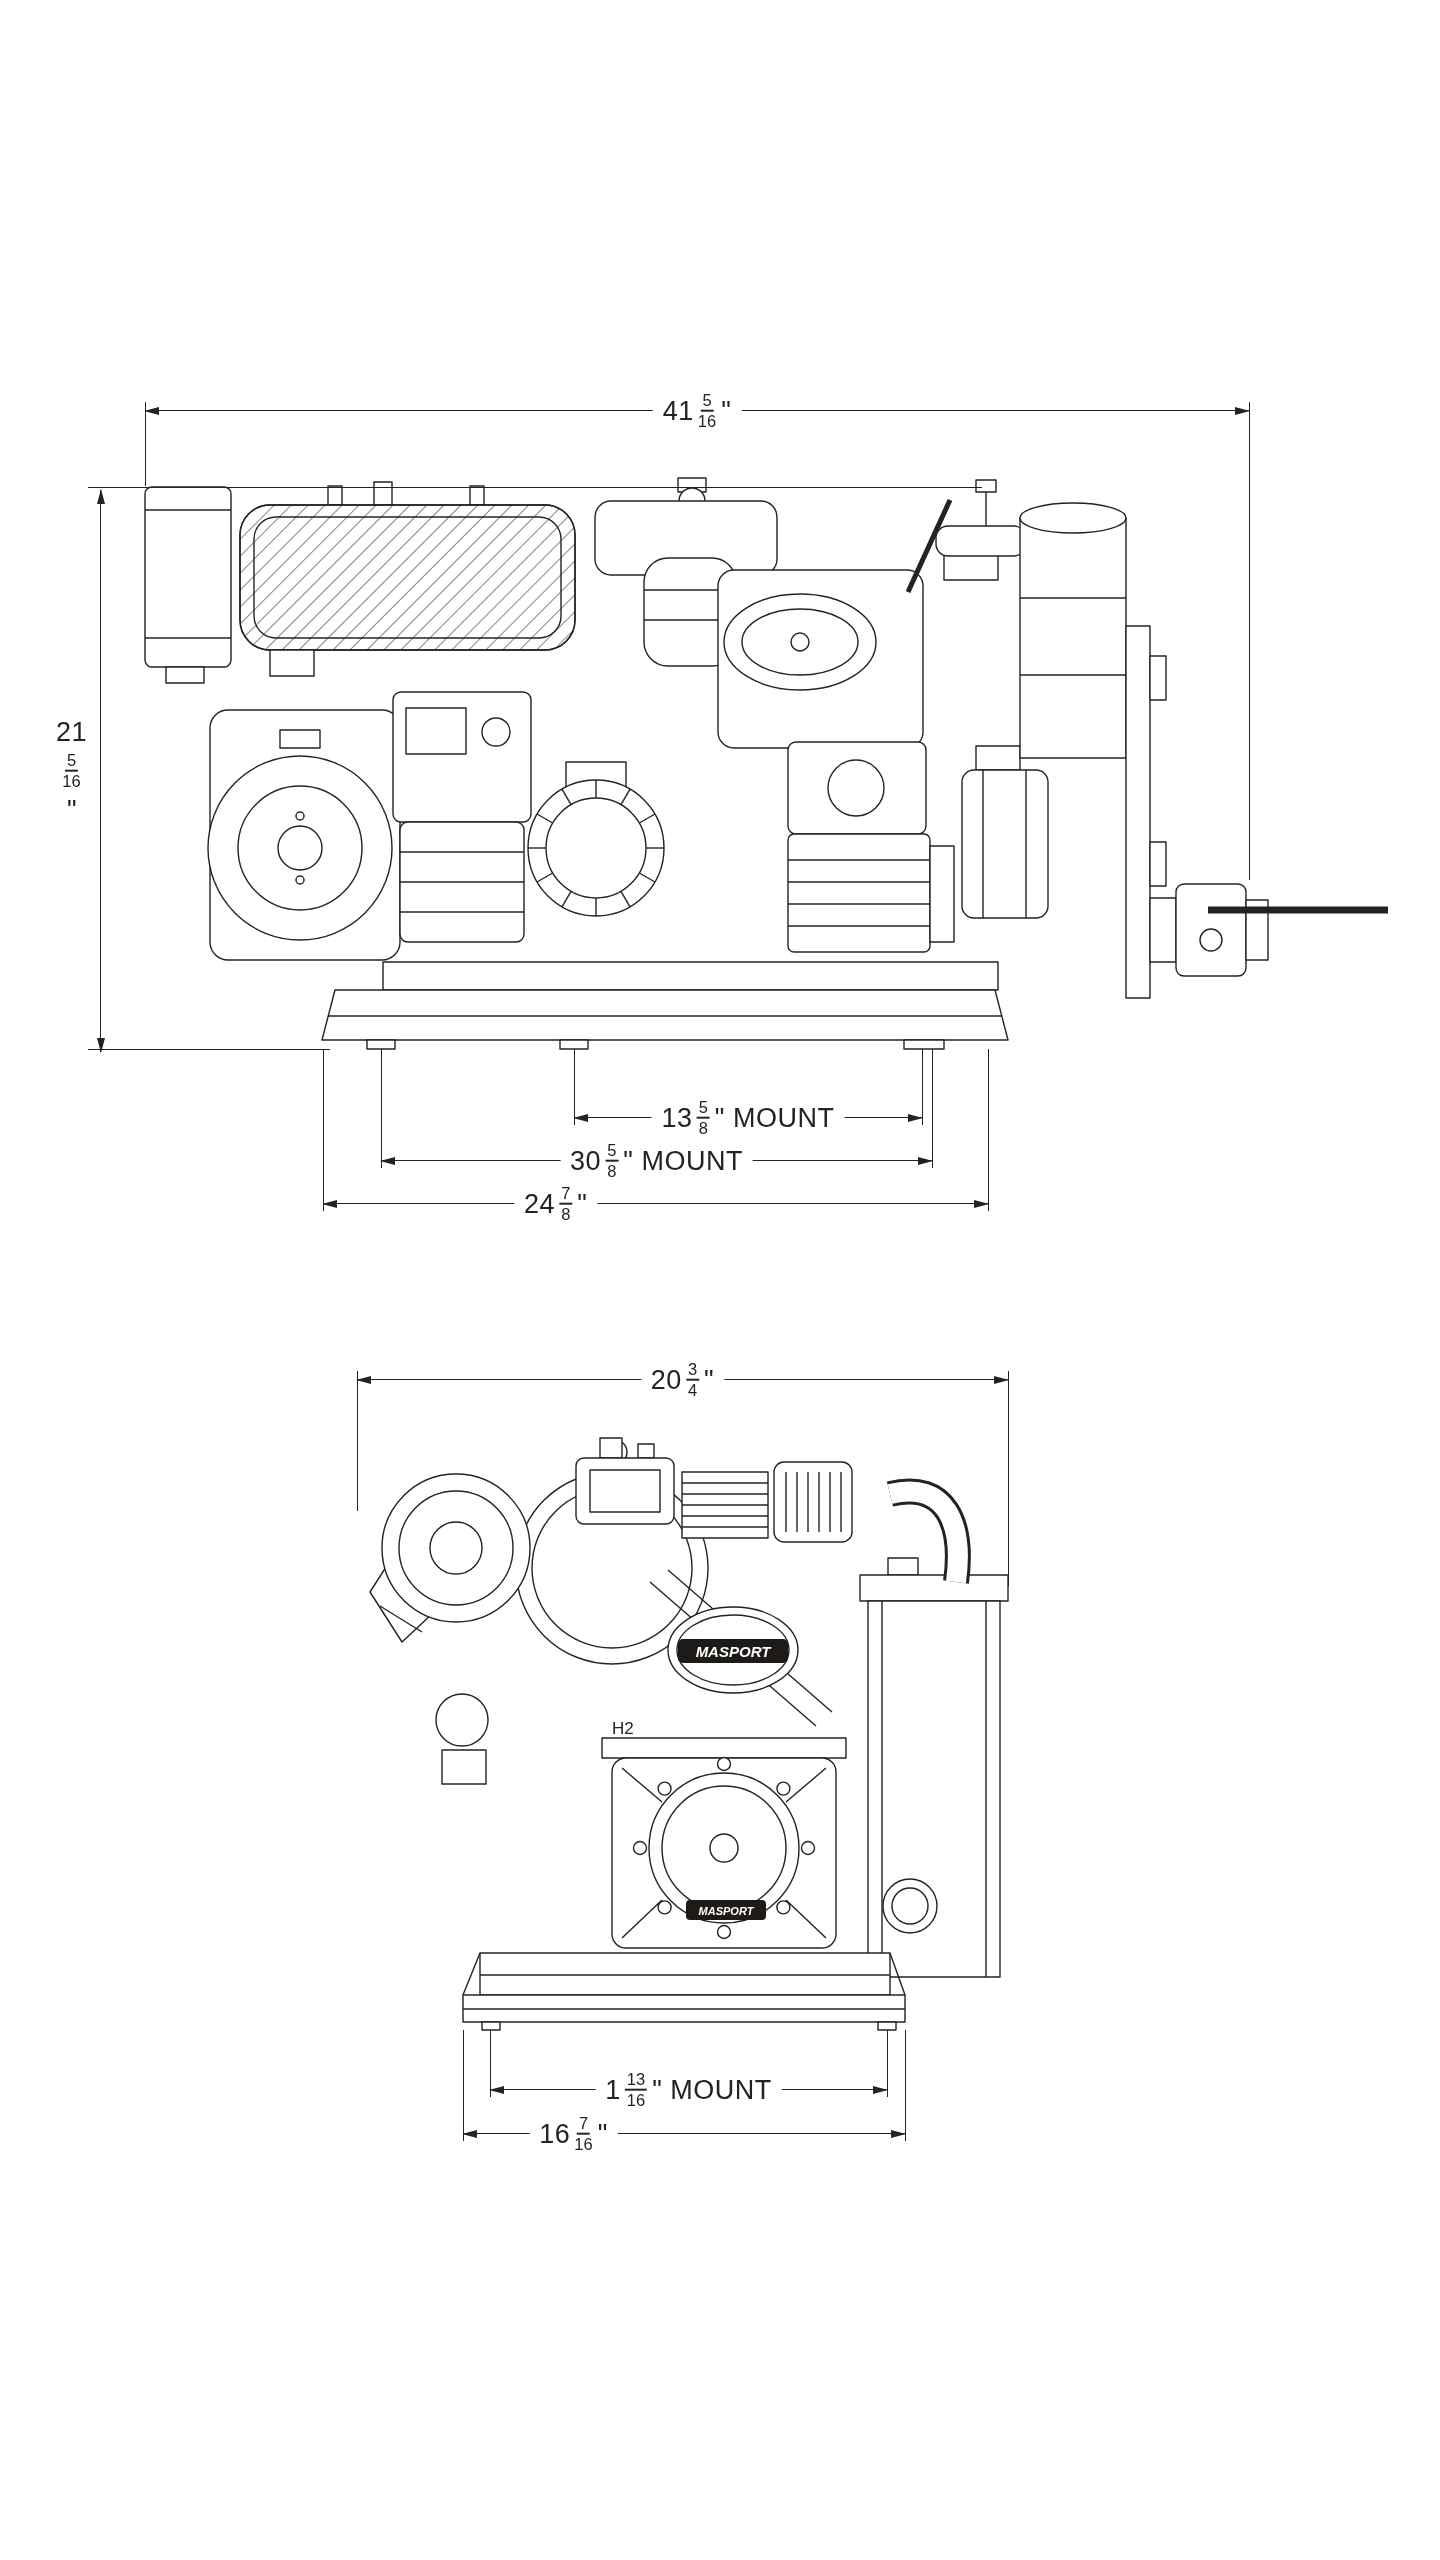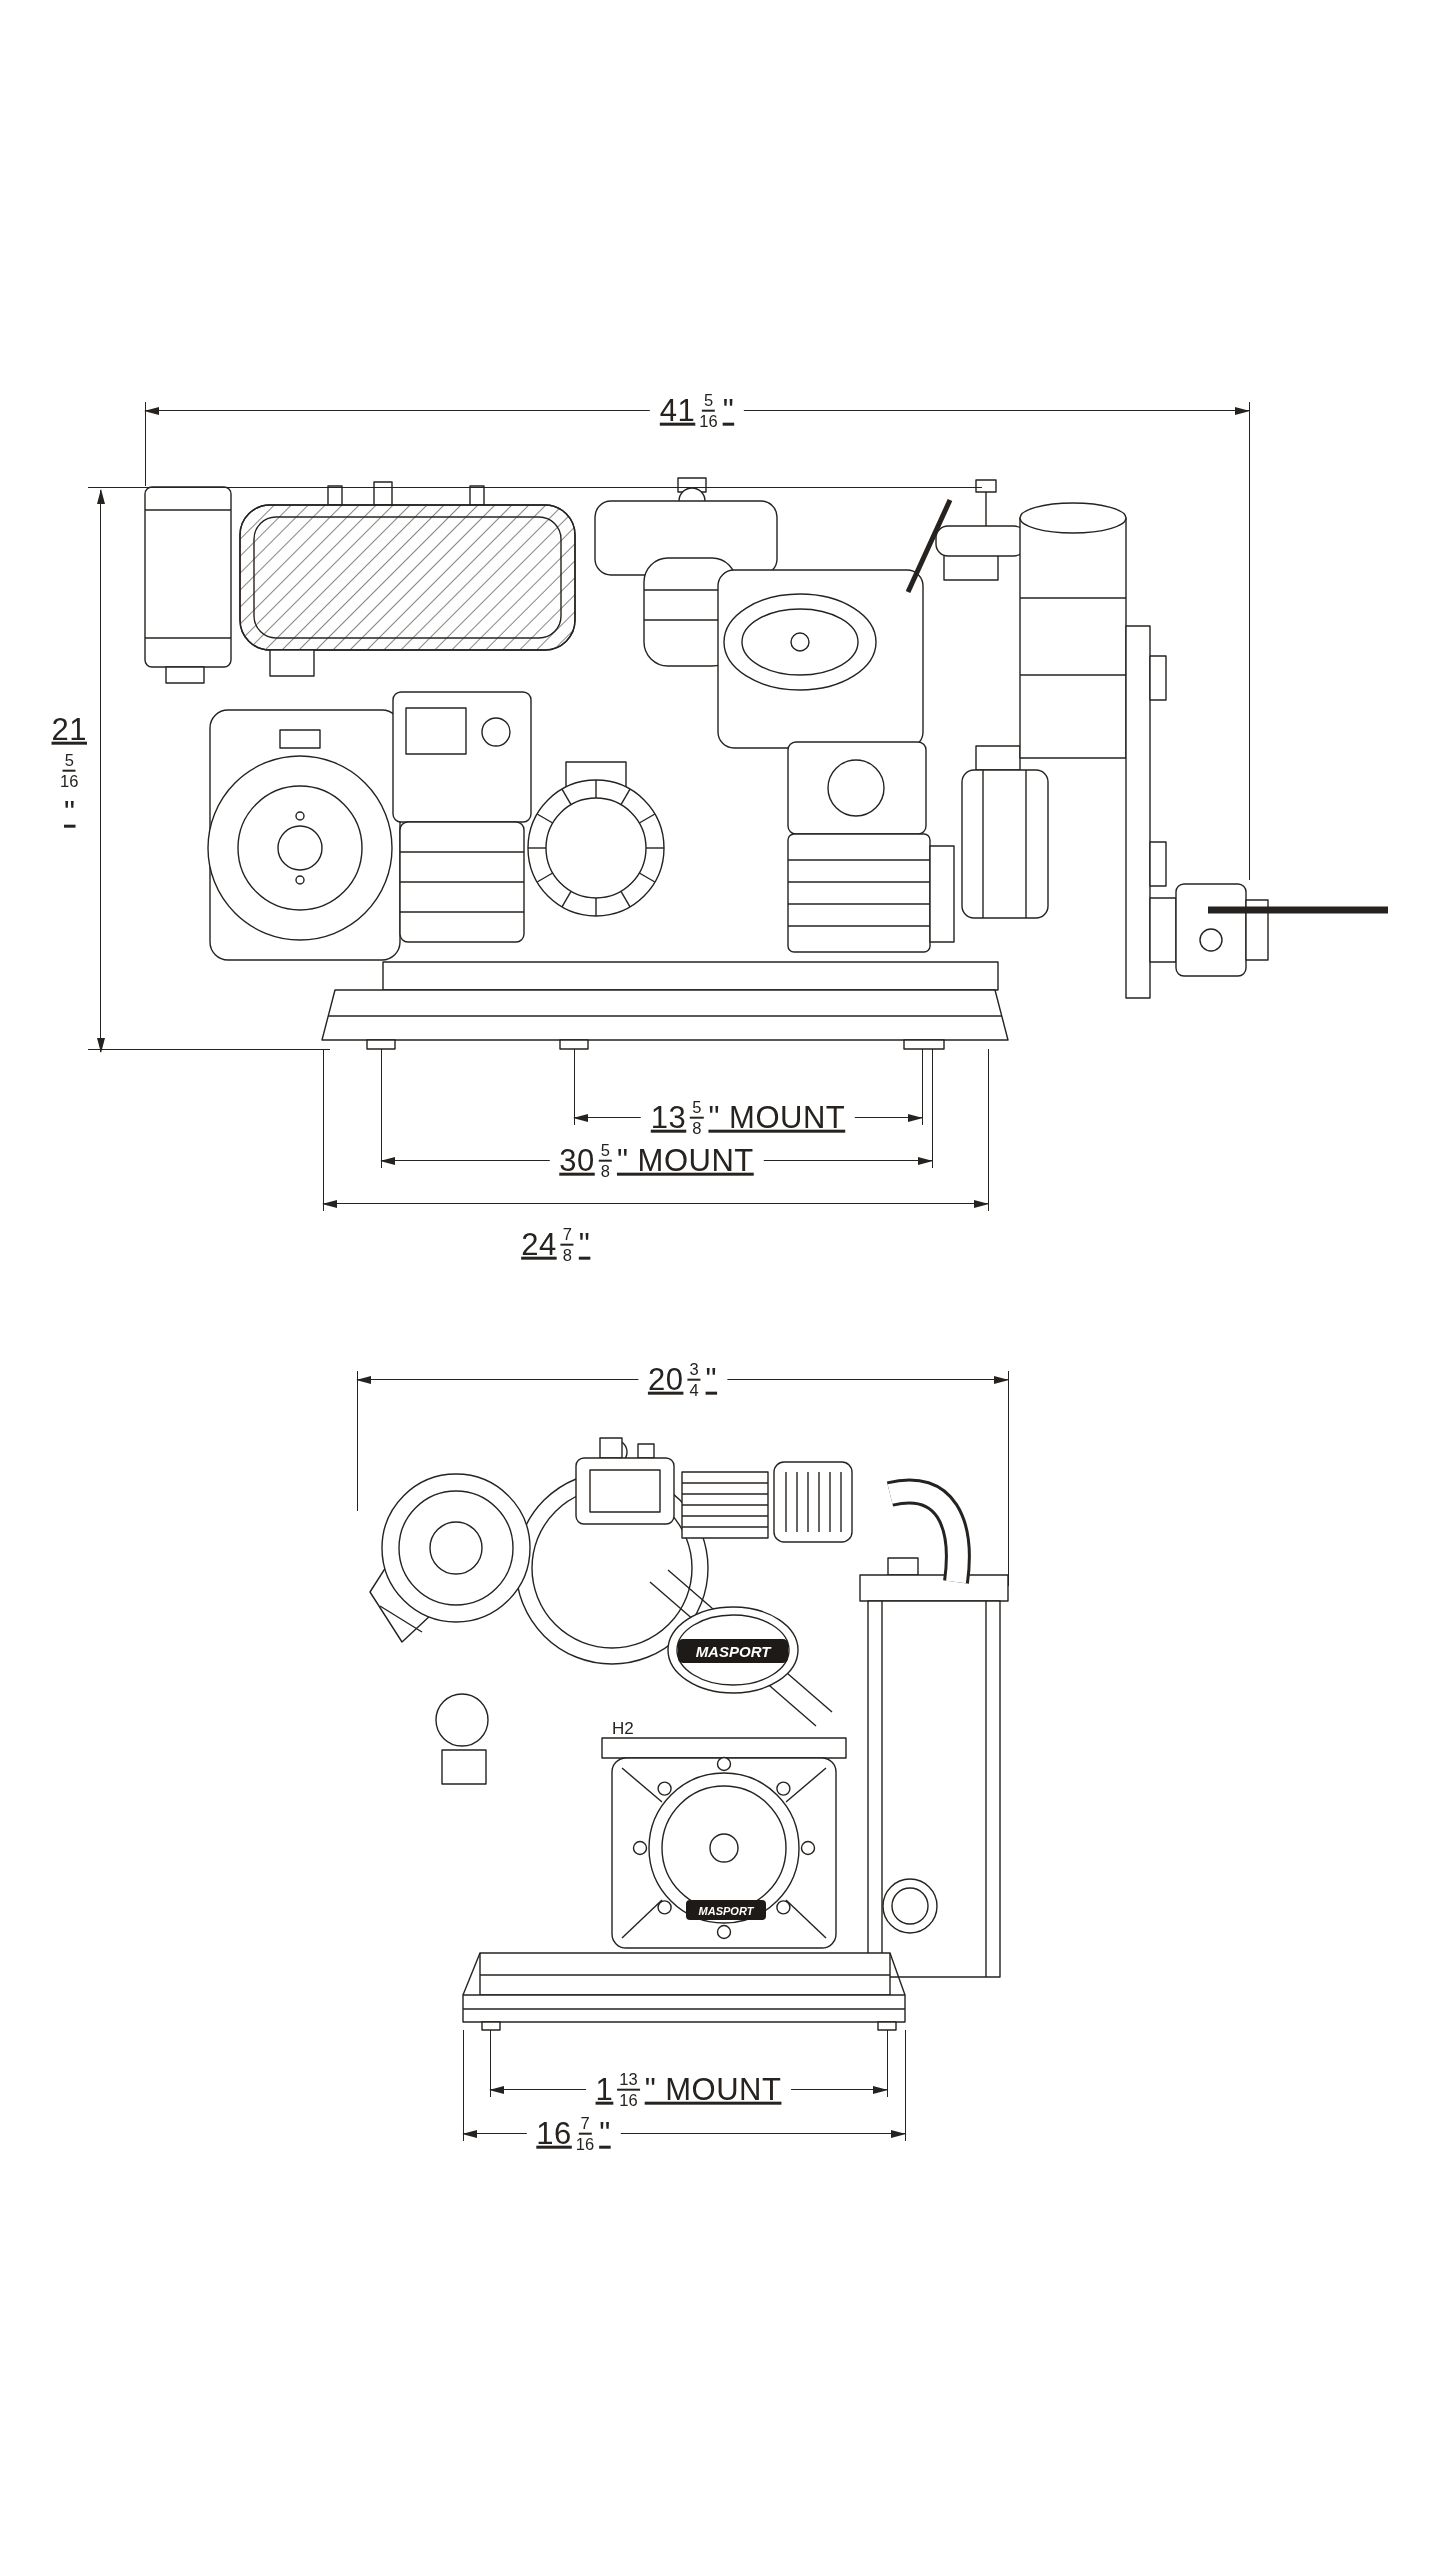--- a/index.html
+++ b/index.html
@@ -12,21 +12,21 @@
   .dim-h{border-top:1.5px solid #26221f;height:0;}
   .dim-v{border-left:1.5px solid #26221f;width:0;}
   .arr{position:absolute;width:0;height:0;}
   .arr.w{left:-1px;top:-4.5px;border-top:4px solid transparent;border-bottom:4px solid transparent;border-right:15px solid #26221f;}
   .arr.e{right:-1px;top:-4.5px;border-top:4px solid transparent;border-bottom:4px solid transparent;border-left:15px solid #26221f;}
   .arr.n{left:-4.5px;top:-1px;border-left:4px solid transparent;border-right:4px solid transparent;border-bottom:15px solid #26221f;}
   .arr.s{left:-4.5px;bottom:-1px;border-left:4px solid transparent;border-right:4px solid transparent;border-top:15px solid #26221f;}
 
   .dlabel{position:absolute;left:50%;top:0;transform:translate(-50%,-50%);background:#fff;
           padding:2px 10px;display:flex;align-items:center;gap:4px;white-space:nowrap;color:#26221f;}
-  .dlabel .whole,.dlabel .suffix{font-size:31px;letter-spacing:.5px;text-decoration:underline;}
+  .dlabel .whole,.dlabel .suffix{font-size:27px;letter-spacing:.5px;}
   .dlabel .suffix{margin-left:1px;}
   .frac{display:inline-flex;flex-direction:column;align-items:center;line-height:1.05;font-size:16.5px;}
   .frac .num{border-bottom:2px solid #26221f;padding:0 2px 1px;}
   .frac .den{padding-top:1px;}
   .dlabel-v{left:-14px;top:50%;transform:translate(-100%,-50%);background:transparent;padding:0;flex-direction:column;}
 
   
   .ext{position:absolute;background:#26221f;}
   .ext-v{width:1.2px;}
   .ext-h{height:1.2px;}
@@ -364,21 +364,21 @@
           <span class="num">5</span>
           <span class="den">8</span>
         </span>
       <span class="suffix">" MOUNT</span>
     </span>
   </div>
 
   <div class="dim dim-h" style="left:323px;top:1203px;width:665px;">
     <span class="arr w"></span>
     <span class="arr e"></span>
-    <span class="dlabel" style="left:35%;margin-top:41px;">
+    <span class="dlabel" style="left:35%;">
       <span class="whole">24</span>
       <span class="frac">
           <span class="num">7</span>
           <span class="den">8</span>
         </span>
       <span class="suffix">"</span>
     </span>
   </div>
 
   <div class="dim dim-h" style="left:357px;top:1379px;width:651px;">

